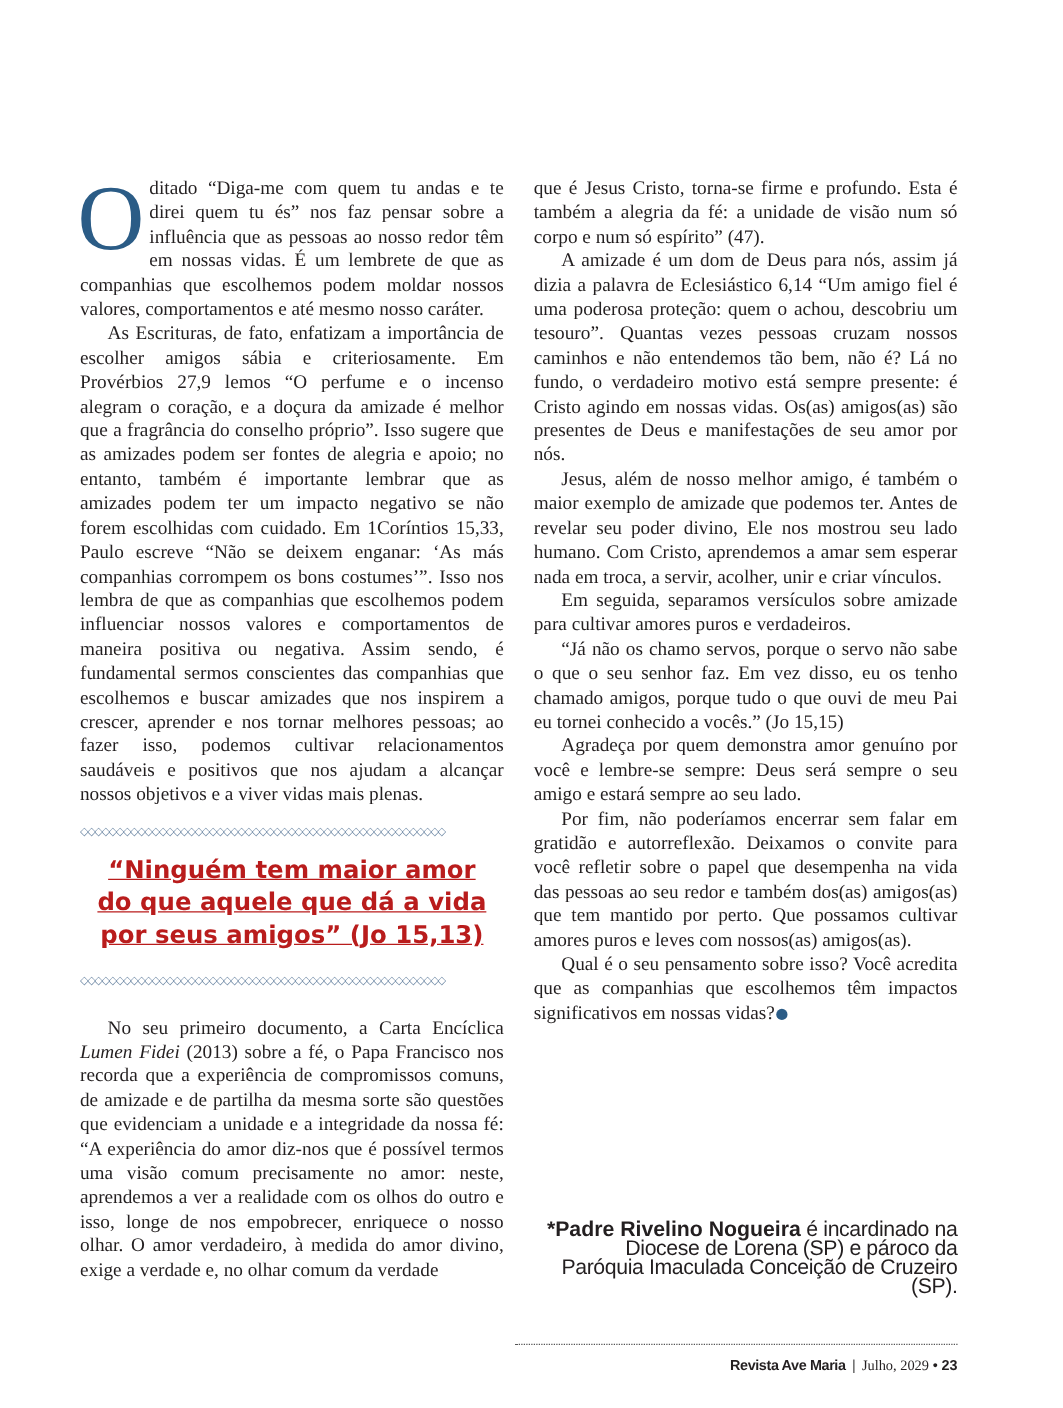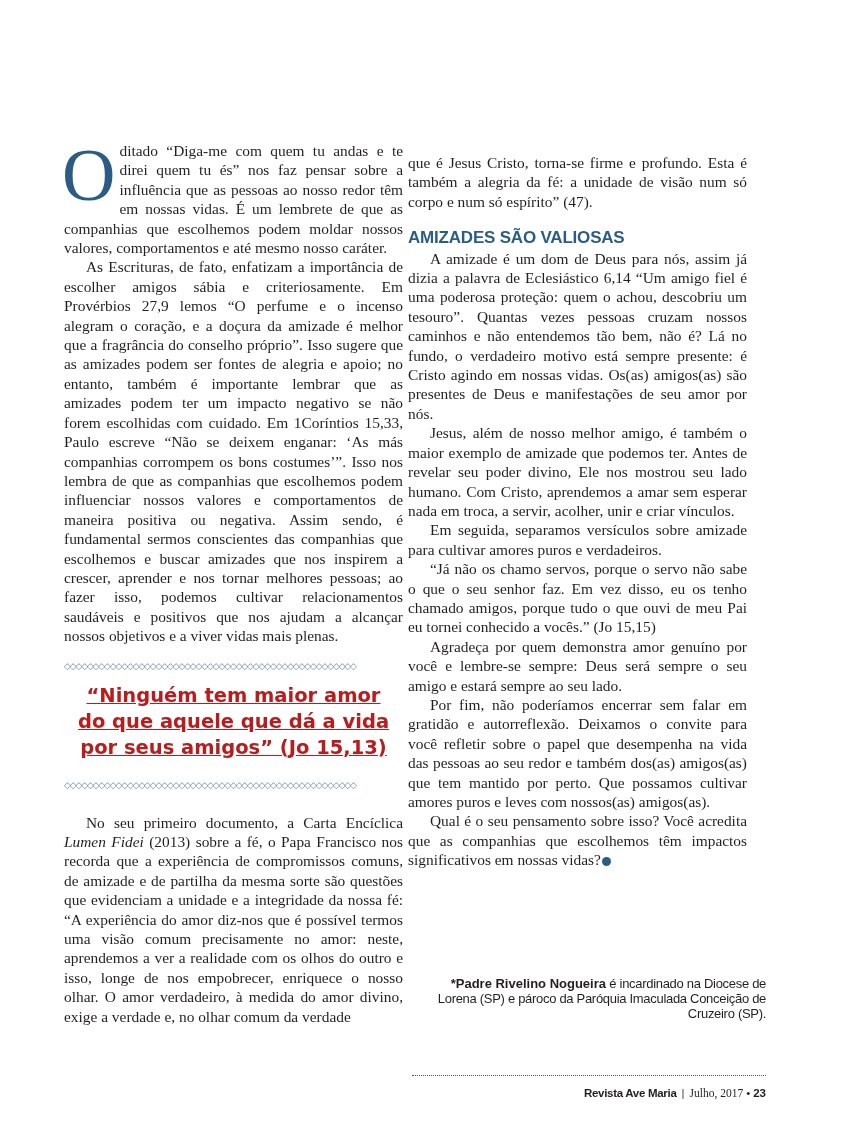--- a/index.html
+++ b/index.html
@@ -1,29 +1,29 @@
 <!DOCTYPE html>
 <html><head>
 <meta charset="utf-8">
 <style>
   html, body { margin: 0; padding: 0; background: #ffffff; }
   body { width: 850px; height: 1126px; position: relative; overflow: hidden; }
   .page { position: absolute; left: 0; top: 0; width: 850px; height: 1126px; background: #fff; }
   .col { position: absolute; top: 141px; font-family: "Liberation Serif", serif; font-size: 15.4px; line-height: 19.4px; color: #231f20; text-align: justify; }
   .col-left { left: 64px; width: 339px; }
-  .col-right { left: 408px; width: 339px; margin-top: 12px; }
+  .col-right { left: 427px; width: 339px; }
   .col p { margin: 0; text-indent: 22px; hyphens: auto; }
   .col p.noindent { text-indent: 0; }
   .dropcap { float: left; font-family: "Liberation Serif", serif; font-size: 74px; line-height: 56px; color: #2b5c86; margin: 4px 4px 0 -2px; padding-top: 2px; }
   .section-title { font-family: "Liberation Sans", sans-serif; font-weight: bold; font-size: 17px; color: #2b5c86; margin: 17px 0 1px 0; letter-spacing: -0.2px; text-indent: 0; }
   .pullquote { margin: 14px 0 12px 0; }
   .diamond-row { height: 12px; overflow: hidden; white-space: nowrap; color: #6b86a3; font-family: "DejaVu Sans", sans-serif; font-size: 9px; line-height: 12px; letter-spacing: -1.2px; text-align: left; }
   .pq-text { font-family: "DejaVu Sans", sans-serif; font-weight: bold; font-size: 19.5px; line-height: 26px; color: #b91c1c; text-align: center; margin: 11px 0 18px 0; text-decoration: underline; }
   .endmark { display: inline-block; width: 9px; height: 9px; border-radius: 50%; background: #2b5c86; margin-left: 1px; vertical-align: -1px; }
-  .author { position: absolute; left: 432px; top: 976px; width: 334px; text-align: right; font-family: "Liberation Sans", sans-serif; font-size: 13px; line-height: 15px; color: #231f20; letter-spacing: -0.3px; }
+  .author { position: absolute; left: 432px; top: 976px; width: 334px; text-align: right; font-family: "Liberation Sans", sans-serif; font-size: 17px; line-height: 15px; color: #231f20; letter-spacing: -0.3px; }
   .author b { font-weight: bold; letter-spacing: 0; }
   .footer-rule { position: absolute; left: 412px; top: 1075px; width: 354px; border-top: 1px dotted #555; }
   .footer { position: absolute; left: 412px; top: 1087px; width: 354px; text-align: right; font-size: 11.5px; color: #231f20; }
   .footer .mag { font-family: "Liberation Sans", sans-serif; font-weight: bold; letter-spacing: -0.3px; }
   .footer .sep { font-family: "Liberation Sans", sans-serif; margin: 0 5px; color: #444; }
   .footer .date { font-family: "Liberation Serif", serif; }
   .footer .bullet { font-family: "Liberation Sans", sans-serif; margin: 0 3px; }
   .footer .pnum { font-family: "Liberation Sans", sans-serif; font-weight: bold; }
   i { font-style: italic; }
 </style>
@@ -46,32 +46,31 @@
         <div>por seus amigos” (Jo 15,13)</div>
       </div>
       <div class="diamond-row">◇◇◇◇◇◇◇◇◇◇◇◇◇◇◇◇◇◇◇◇◇◇◇◇◇◇◇◇◇◇◇◇◇◇◇◇◇◇◇◇◇◇◇◇◇◇◇◇◇◇◇</div>
     </div>
 
     <p style="margin-top:22px;"><span>No seu primeiro documento, a Carta Encíclica </span><i>Lumen Fidei</i><span> (2013) sobre a fé, o Papa Francisco nos recorda que a experiência de compromissos comuns, de amizade e de partilha da mesma sorte são questões que evidenciam a unidade e a integridade da nossa fé: “A experiência do amor diz-nos que é possível termos uma visão comum precisamente no amor: neste, aprendemos a ver a realidade com os olhos do outro e isso, longe de nos empobrecer, enriquece o nosso olhar. O amor verdadeiro, à medida do amor divino, exige a verdade e, no olhar comum da verdade</span></p>
   </div>
 
   <div class="col col-right">
     <p class="noindent">que é Jesus Cristo, torna-se firme e profundo. Esta é também a alegria da fé: a unidade de visão num só corpo e num só espírito” (47).</p>
-    <div class="section-title">AMIZADES SÃO VALIOSAS</div>
     <p>A amizade é um dom de Deus para nós, assim já dizia a palavra de Eclesiástico 6,14 “Um amigo fiel é uma poderosa proteção: quem o achou, descobriu um tesouro”. Quantas vezes pessoas cruzam nossos caminhos e não entendemos tão bem, não é? Lá no fundo, o verdadeiro motivo está sempre presente: é Cristo agindo em nossas vidas. Os(as) amigos(as) são presentes de Deus e manifestações de seu amor por nós.</p>
     <p>Jesus, além de nosso melhor amigo, é também o maior exemplo de amizade que podemos ter. Antes de revelar seu poder divino, Ele nos mostrou seu lado humano. Com Cristo, aprendemos a amar sem esperar nada em troca, a servir, acolher, unir e criar vínculos.</p>
     <p>Em seguida, separamos versículos sobre amizade para cultivar amores puros e verdadeiros.</p>
     <p>“Já não os chamo servos, porque o servo não sabe o que o seu senhor faz. Em vez disso, eu os tenho chamado amigos, porque tudo o que ouvi de meu Pai eu tornei conhecido a vocês.” (Jo 15,15)</p>
     <p>Agradeça por quem demonstra amor genuíno por você e lembre-se sempre: Deus será sempre o seu amigo e estará sempre ao seu lado.</p>
     <p>Por fim, não poderíamos encerrar sem falar em gratidão e autorreflexão. Deixamos o convite para você refletir sobre o papel que desempenha na vida das pessoas ao seu redor e também dos(as) amigos(as) que tem mantido por perto. Que possamos cultivar amores puros e leves com nossos(as) amigos(as).</p>
     <p><span>Qual é o seu pensamento sobre isso? Você acredita que as companhias que escolhemos têm impactos significativos em nossas vidas?</span><span class="endmark"></span></p>
   </div>
 
   <div class="author">
     <b>*Padre Rivelino Nogueira</b><span> é incardinado na Diocese de Lorena (SP) e pároco da Paróquia Imaculada Conceição de Cruzeiro (SP).</span>
   </div>
 
   <div class="footer-rule"></div>
   <div class="footer">
-    <span class="mag">Revista Ave Maria</span><span class="sep">|</span><span class="date">Julho, 2017</span><span class="bullet">•</span><span class="pnum">23</span>
+    <span class="mag">Revista Ave Maria</span><span class="sep">|</span><span class="date">Julho, 2029</span><span class="bullet">•</span><span class="pnum">23</span>
   </div>
 
 </div>
 
 </body></html>

